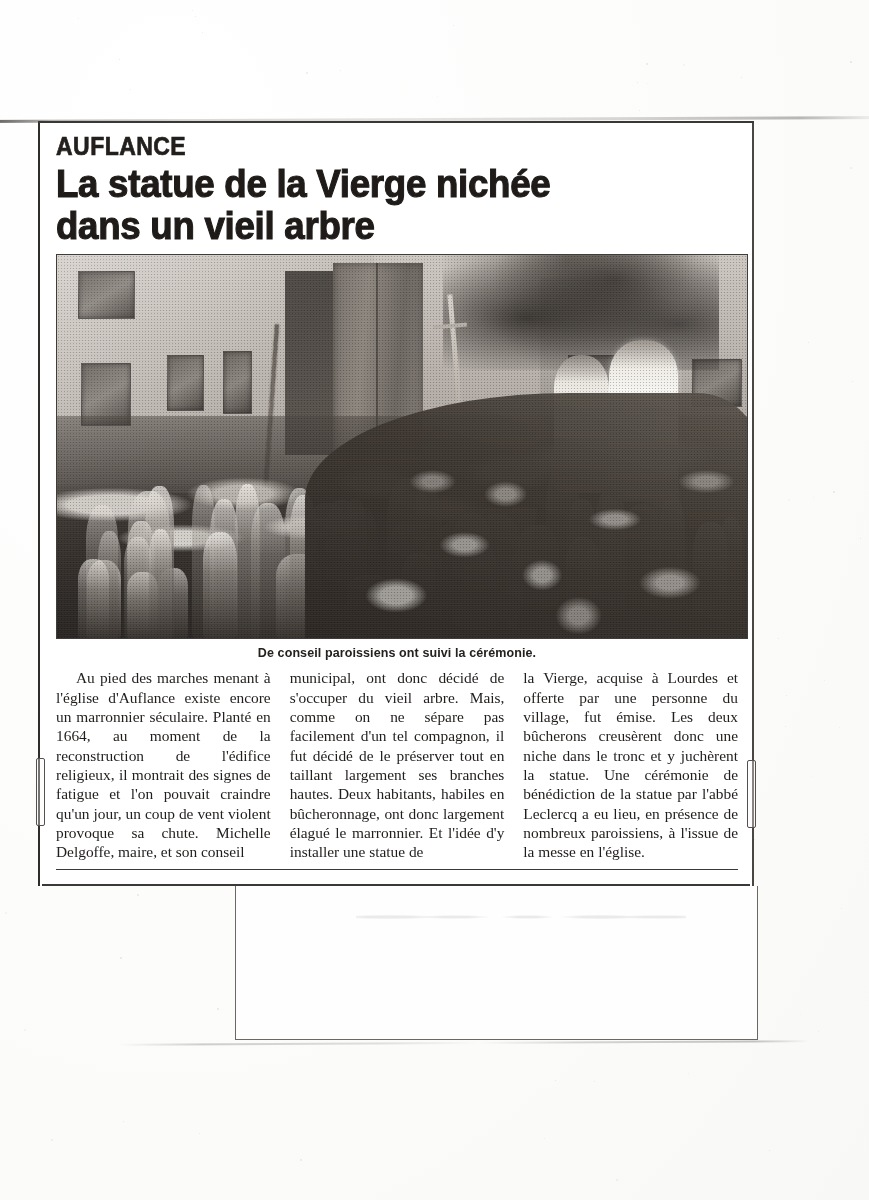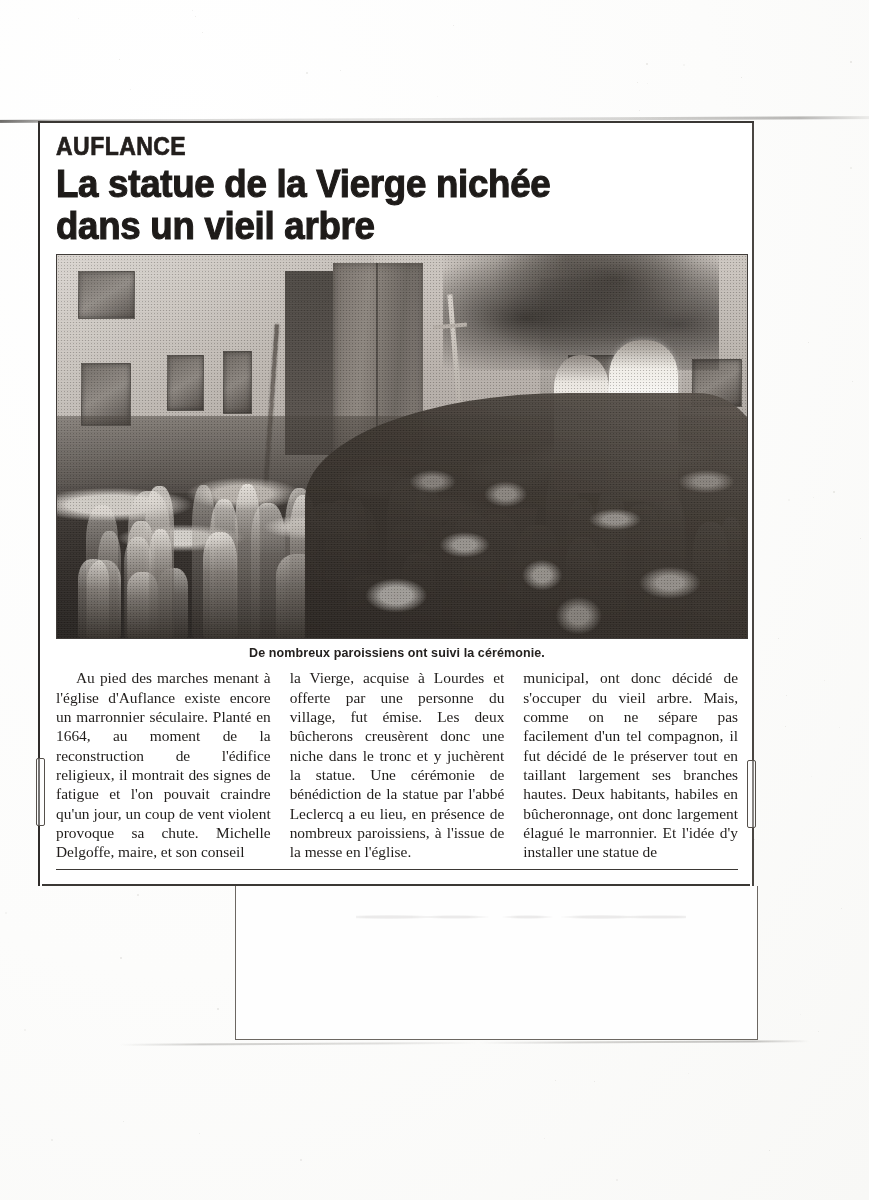--- a/index.html
+++ b/index.html
@@ -577,31 +577,31 @@
         <div class="ph-priest2"></div>
         <div class="ph-priest"></div>
         <div class="ph-path"></div>
         <div class="ph-brush"></div>
         <div class="ph-grain"></div>
         <div class="ph-halftone"></div>
         <div class="ph-fade"></div>
       </div>
     </div>
 
-    <div class="caption">De nombreux paroissiens ont suivi la cérémonie.</div>
+    <div class="caption">De conseil paroissiens ont suivi la cérémonie.</div>
 
     <div class="columns">
       <div class="col first">
         <p>Au pied des marches menant à l'église d'Auflance existe encore un marronnier séculaire. Planté en 1664, au moment de la reconstruction de l'édifice religieux, il montrait des signes de fatigue et l'on pouvait craindre qu'un jour, un coup de vent violent provoque sa chute. Michelle Delgoffe, maire, et son conseil</p>
       </div>
       <div class="col">
-        <p>la Vierge, acquise à Lourdes et offerte par une personne du village, fut émise. Les deux bûcherons creusèrent donc une niche dans le tronc et y juchèrent la statue. Une cérémonie de bénédiction de la statue par l'abbé Leclercq a eu lieu, en présence de nombreux paroissiens, à l'issue de la messe en l'église.</p>
+        <p>municipal, ont donc décidé de s'occuper du vieil arbre. Mais, comme on ne sépare pas facilement d'un tel compagnon, il fut décidé de le préserver tout en taillant largement ses branches hautes. Deux habitants, habiles en bûcheronnage, ont donc largement élagué le marronnier. Et l'idée d'y installer une statue de</p>
       </div>
       <div class="col">
-        <p>municipal, ont donc décidé de s'occuper du vieil arbre. Mais, comme on ne sépare pas facilement d'un tel compagnon, il fut décidé de le préserver tout en taillant largement ses branches hautes. Deux habitants, habiles en bûcheronnage, ont donc largement élagué le marronnier. Et l'idée d'y installer une statue de</p>
+        <p>la Vierge, acquise à Lourdes et offerte par une personne du village, fut émise. Les deux bûcherons creusèrent donc une niche dans le tronc et y juchèrent la statue. Une cérémonie de bénédiction de la statue par l'abbé Leclercq a eu lieu, en présence de nombreux paroissiens, à l'issue de la messe en l'église.</p>
       </div>
     </div>
 
     <div class="text-rule"></div>
   </div>
 </div>
 
 <div class="footer-box">
   <div class="footer-ghost"></div>
 </div>

